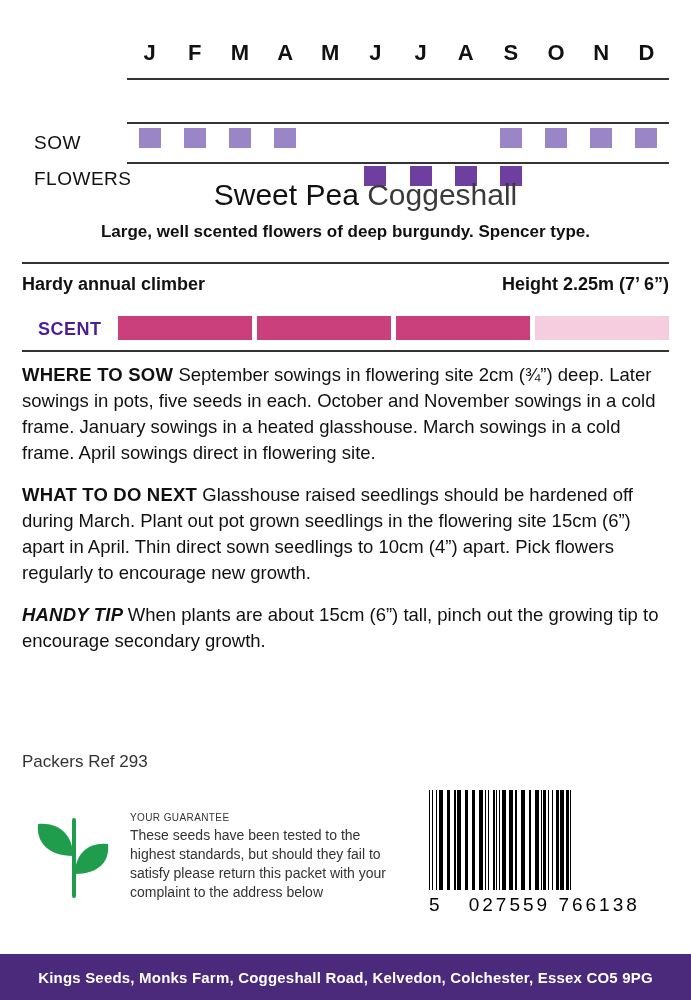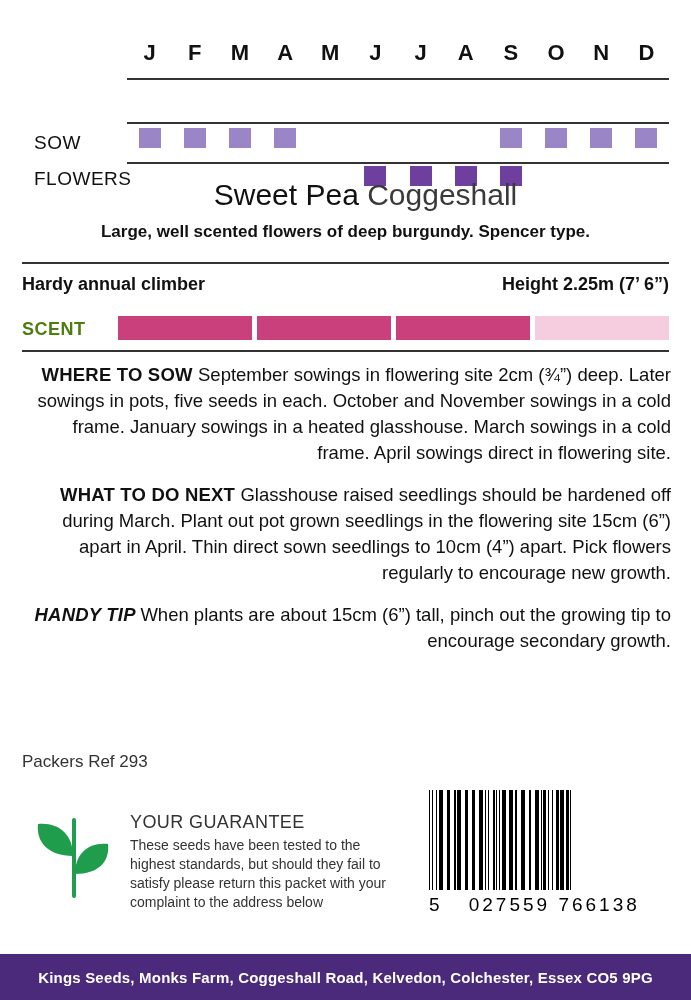--- a/index.html
+++ b/index.html
@@ -134,26 +134,26 @@
 
   .scent-row {
     position: absolute;
     top: 316px;
     left: 22px;
     right: 22px;
     height: 28px;
   }
   .scent-label {
     position: absolute;
-    left: 0;
+    left: 16px;
     top: 3px;
     font-size: 18px;
     font-weight: bold;
     letter-spacing: 0.5px;
-    color: #4d7c0f;
+    color: #4c1d95;
   }
   .scent-bars {
     position: absolute;
     left: 96px;
     right: 0;
     top: 0;
     height: 24px;
     display: flex;
     gap: 5px;
   }
@@ -168,21 +168,21 @@
     position: absolute;
     left: 22px;
     right: 20px;
     top: 362px;
   }
   .para {
     font-size: 18.5px;
     line-height: 26px;
     color: #111;
     margin-bottom: 16px;
-    text-align: right;
+    text-align: left;
   }
   .para .hd {
     font-weight: bold;
     letter-spacing: 0.2px;
   }
   .para .hd.italic {
     font-style: italic;
   }
 
   
@@ -209,21 +209,21 @@
     width: 90px;
     height: 90px;
   }
   .guarantee {
     position: absolute;
     left: 130px;
     top: 812px;
     width: 270px;
   }
   .guarantee .g-title {
-    font-size: 18px;
+    font-size: 10px;
     color: #333;
     letter-spacing: 0.4px;
     margin-bottom: 3px;
   }
   .guarantee .g-text {
     font-size: 14px;
     line-height: 19px;
     color: #333;
   }
 

